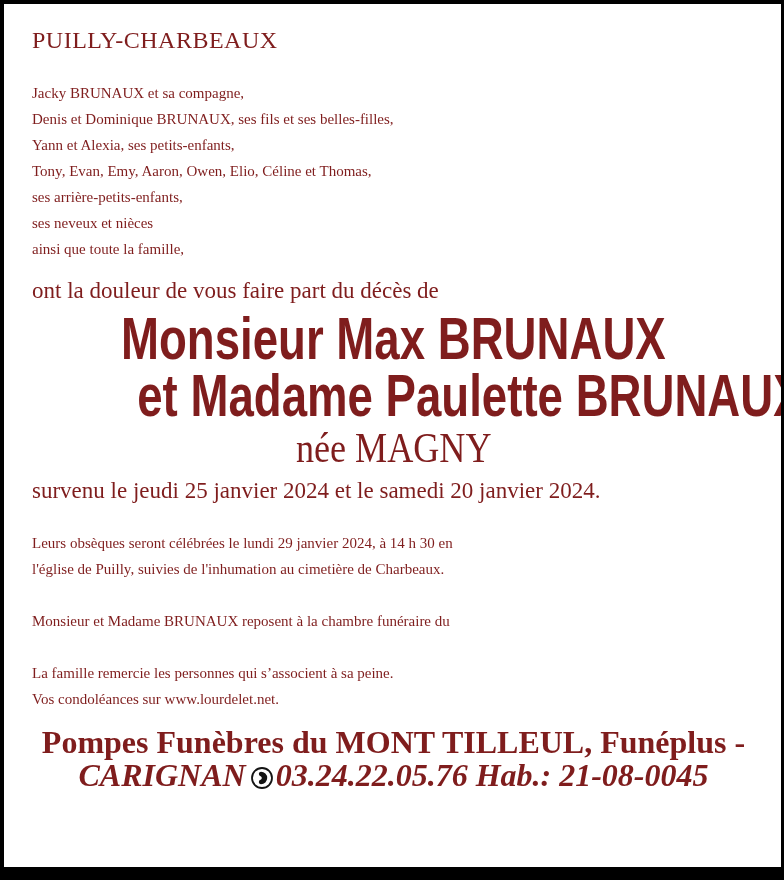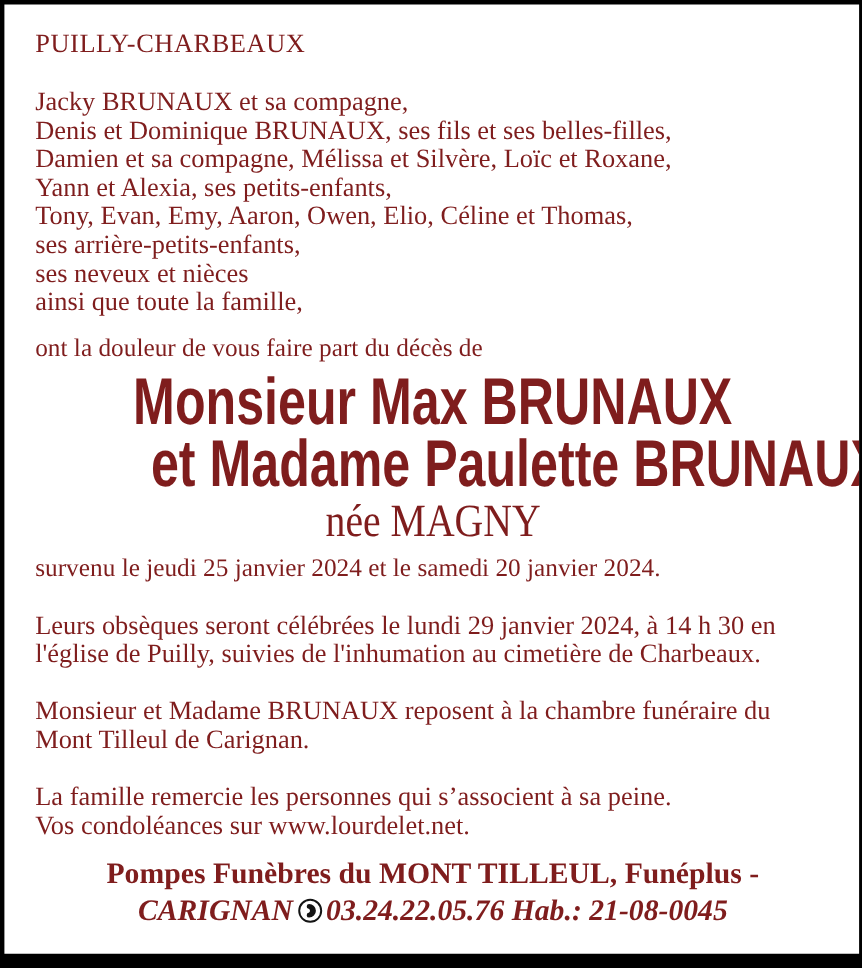--- a/index.html
+++ b/index.html
@@ -19,21 +19,21 @@
     font-family: "Liberation Serif", serif;
     color: #7f1d1d;
     overflow: hidden;
   }
   .location {
     font-size: 24px;
     line-height: 28px;
     letter-spacing: 0.5px;
   }
   .body-line {
-    font-size: 24px;
+    font-size: 15px;
     line-height: 26px;
     white-space: nowrap;
   }
   .para {
     margin-top: 26px;
   }
   .announcement {
     margin-top: 16px;
     font-size: 23px;
     line-height: 26px;
@@ -70,21 +70,21 @@
   }
   .death-date {
     margin-top: 6px;
     font-size: 23px;
     line-height: 26px;
   }
   .footer {
     margin-top: 14px;
     text-align: center;
     font-weight: bold;
-    font-size: 27px;
+    font-size: 32px;
     line-height: 33px;
   }
   .footer-line2 {
     white-space: nowrap;
     font-style: italic;
   }
   .phone-icon-svg {
     display: inline-block;
     vertical-align: -4px;
     margin: 0 2px 0 4px;
@@ -93,21 +93,20 @@
 </head>
 <body>
 
 <div class="page">
 
   <div class="location">PUILLY-CHARBEAUX</div>
 
   <div class="para">
     <div class="body-line">Jacky BRUNAUX et sa compagne,</div>
     <div class="body-line">Denis et Dominique BRUNAUX, ses fils et ses belles-filles,</div>
-    <div class="body-line">Damien et sa compagne, Mélissa et Silvère, Loïc et Roxane,</div>
     <div class="body-line">Yann et Alexia, ses petits-enfants,</div>
     <div class="body-line">Tony, Evan, Emy, Aaron, Owen, Elio, Céline et Thomas,</div>
     <div class="body-line">ses arrière-petits-enfants,</div>
     <div class="body-line">ses neveux et nièces</div>
     <div class="body-line">ainsi que toute la famille,</div>
   </div>
 
   <div class="announcement">ont la douleur de vous faire part du décès de</div>
 
   <div class="headline">
@@ -118,21 +117,20 @@
 
   <div class="death-date">survenu le jeudi 25 janvier 2024 et le samedi 20 janvier 2024.</div>
 
   <div class="para">
     <div class="body-line">Leurs obsèques seront célébrées le lundi 29 janvier 2024, à 14 h 30 en</div>
     <div class="body-line">l'église de Puilly, suivies de l'inhumation au cimetière de Charbeaux.</div>
   </div>
 
   <div class="para">
     <div class="body-line">Monsieur et Madame BRUNAUX reposent à la chambre funéraire du</div>
-    <div class="body-line">Mont Tilleul de Carignan.</div>
   </div>
 
   <div class="para">
     <div class="body-line">La famille remercie les personnes qui s’associent à sa peine.</div>
     <div class="body-line">Vos condoléances sur www.lourdelet.net.</div>
   </div>
 
   <div class="footer">
     <div>Pompes Funèbres du MONT TILLEUL, Funéplus -</div>
     <div class="footer-line2">

